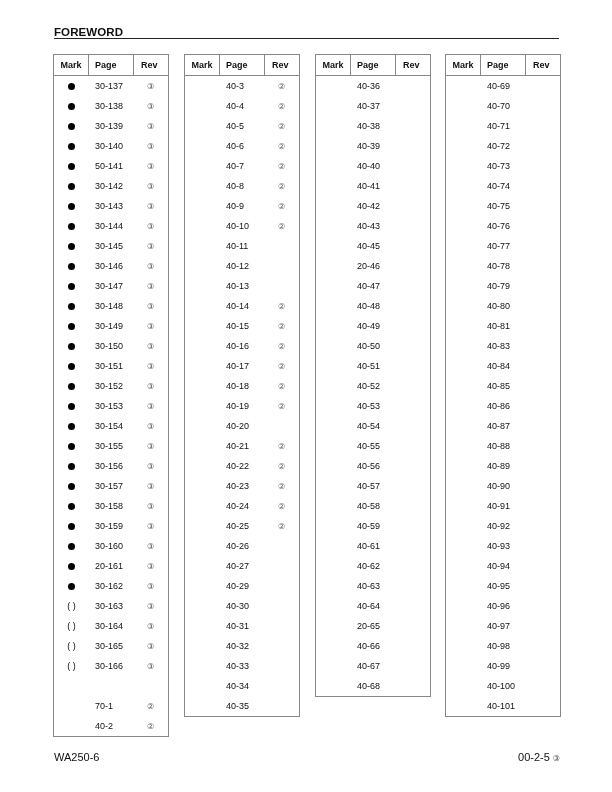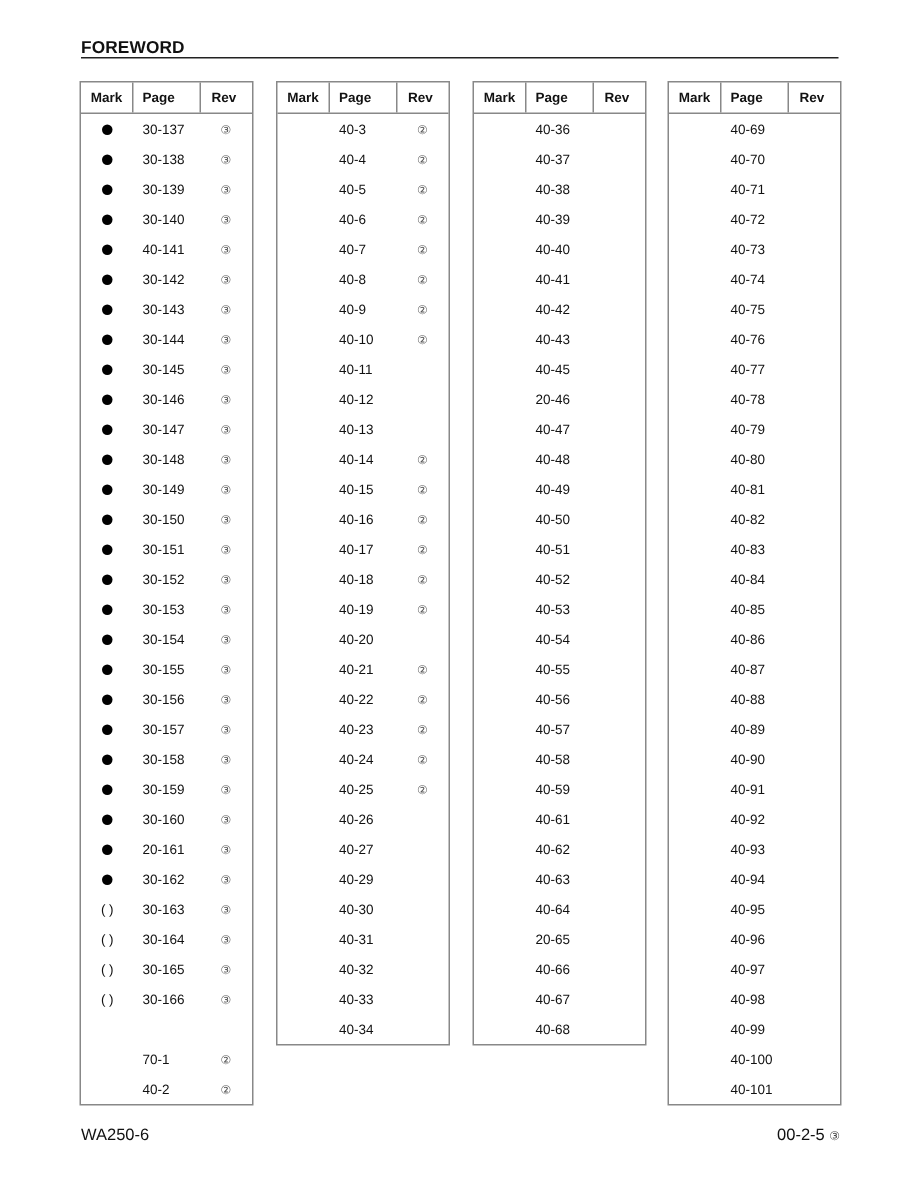--- a/index.html
+++ b/index.html
@@ -49,21 +49,21 @@
         <div class="cp">30-139</div>
         <div class="cr">③</div>
       </div>
       <div class="row">
         <div class="cm"><span class="dot"></span></div>
         <div class="cp">30-140</div>
         <div class="cr">③</div>
       </div>
       <div class="row">
         <div class="cm"><span class="dot"></span></div>
-        <div class="cp">40-141</div>
+        <div class="cp">50-141</div>
         <div class="cr">③</div>
       </div>
       <div class="row">
         <div class="cm"><span class="dot"></span></div>
         <div class="cp">30-142</div>
         <div class="cr">③</div>
       </div>
       <div class="row">
         <div class="cm"><span class="dot"></span></div>
         <div class="cp">30-143</div>
@@ -354,20 +354,25 @@
       <div class="row">
         <div class="cm"></div>
         <div class="cp">40-33</div>
         <div class="cr"></div>
       </div>
       <div class="row">
         <div class="cm"></div>
         <div class="cp">40-34</div>
         <div class="cr"></div>
       </div>
+      <div class="row">
+        <div class="cm"></div>
+        <div class="cp">40-35</div>
+        <div class="cr"></div>
+      </div>
     </div>
     <div class="tbl" style="left: 315px;">
       <div class="hdr">
         <div class="hm">Mark</div>
         <div class="hp">Page</div>
         <div class="hr">Rev</div>
       </div>
       <div class="row">
         <div class="cm"></div>
         <div class="cp">40-36</div>
@@ -586,25 +591,20 @@
         <div class="cr"></div>
       </div>
       <div class="row">
         <div class="cm"></div>
         <div class="cp">40-80</div>
         <div class="cr"></div>
       </div>
       <div class="row">
         <div class="cm"></div>
         <div class="cp">40-81</div>
-        <div class="cr"></div>
-      </div>
-      <div class="row">
-        <div class="cm"></div>
-        <div class="cp">40-82</div>
         <div class="cr"></div>
       </div>
       <div class="row">
         <div class="cm"></div>
         <div class="cp">40-83</div>
         <div class="cr"></div>
       </div>
       <div class="row">
         <div class="cm"></div>
         <div class="cp">40-84</div>

